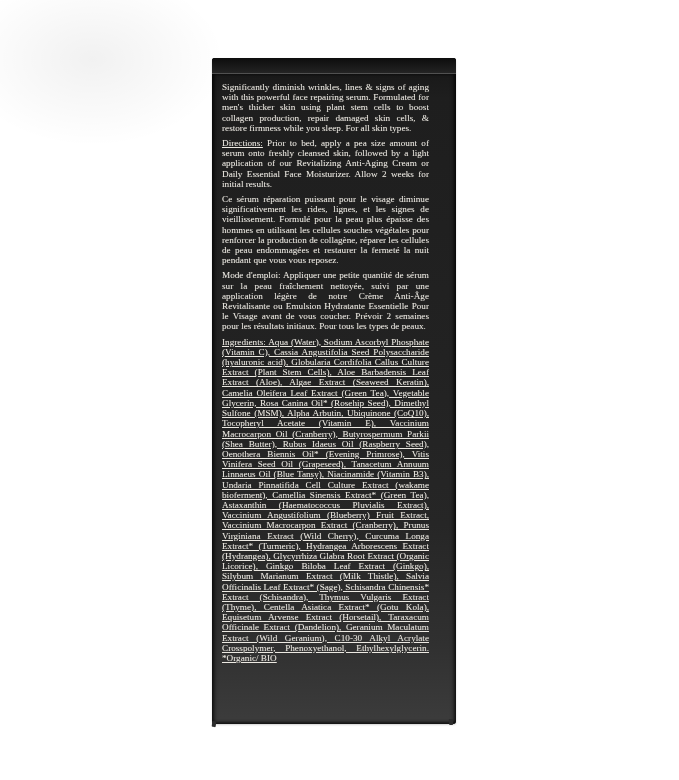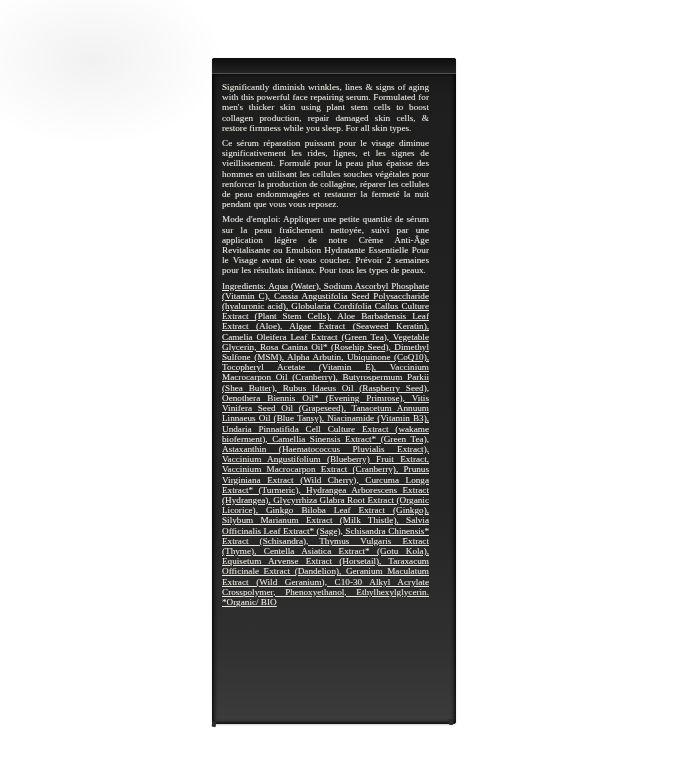--- a/index.html
+++ b/index.html
@@ -51,20 +51,21 @@
 </style>
 </head>
 <body>
 
 <div class="bg-shadow-blob"></div>
 
 <div class="product-box">
   <div class="box-top-flap"></div>
   <div class="panel-text">
     <p><span class="lbl"></span> <span>Significantly diminish wrinkles, lines &amp; signs of aging with this powerful face repairing serum. Formulated for men's thicker skin using plant stem cells to boost collagen production, repair damaged skin cells, &amp; restore firmness while you sleep. For all skin types.</span></p>
+    <p><span class="lbl">Directions:</span> <span>Prior to bed, apply a pea size amount of serum onto freshly cleansed skin, followed by a light application of our Revitalizing Anti-Aging Cream or Daily Essential Face Moisturizer. Allow 2 weeks for initial results.</span></p>
     <p><span class="lbl"></span> <span>Ce sérum réparation puissant pour le visage diminue significativement les rides, lignes, et les signes de vieillissement. Formulé pour la peau plus épaisse des hommes en utilisant les cellules souches végétales pour renforcer la production de collagène, réparer les cellules de peau endommagées et restaurer la fermeté la nuit pendant que vous vous reposez.</span></p>
     <p><span class="lbl"></span> <span>Mode d'emploi: Appliquer une petite quantité de sérum sur la peau fraîchement nettoyée, suivi par une application légère de notre Crème Anti-Âge Revitalisante ou Emulsion Hydratante Essentielle Pour le Visage avant de vous coucher. Prévoir 2 semaines pour les résultats initiaux. Pour tous les types de peaux.</span></p>
     <p><span class="lbl">Ingredients:</span> <span>Aqua (Water), Sodium Ascorbyl Phosphate (Vitamin C), Cassia Angustifolia Seed Polysaccharide (hyaluronic acid), Globularia Cordifolia Callus Culture Extract (Plant Stem Cells), Aloe Barbadensis Leaf Extract (Aloe), Algae Extract (Seaweed Keratin), Camelia Oleifera Leaf Extract (Green Tea), Vegetable Glycerin, Rosa Canina Oil* (Rosehip Seed), Dimethyl Sulfone (MSM), Alpha Arbutin, Ubiquinone (CoQ10), Tocopheryl Acetate (Vitamin E), Vaccinium Macrocarpon Oil (Cranberry), Butyrospermum Parkii (Shea Butter), Rubus Idaeus Oil (Raspberry Seed), Oenothera Biennis Oil* (Evening Primrose), Vitis Vinifera Seed Oil (Grapeseed), Tanacetum Annuum Linnaeus Oil (Blue Tansy), Niacinamide (Vitamin B3), Undaria Pinnatifida Cell Culture Extract (wakame bioferment), Camellia Sinensis Extract* (Green Tea), Astaxanthin (Haematococcus Pluvialis Extract), Vaccinium Angustifolium (Blueberry) Fruit Extract, Vaccinium Macrocarpon Extract (Cranberry), Prunus Virginiana Extract (Wild Cherry), Curcuma Longa Extract* (Turmeric), Hydrangea Arborescens Extract (Hydrangea), Glycyrrhiza Glabra Root Extract (Organic Licorice), Ginkgo Biloba Leaf Extract (Ginkgo), Silybum Marianum Extract (Milk Thistle), Salvia Officinalis Leaf Extract* (Sage), Schisandra Chinensis* Extract (Schisandra), Thymus Vulgaris Extract (Thyme), Centella Asiatica Extract* (Gotu Kola), Equisetum Arvense Extract (Horsetail), Taraxacum Officinale Extract (Dandelion), Geranium Maculatum Extract (Wild Geranium), C10-30 Alkyl Acrylate Crosspolymer, Phenoxyethanol, Ethylhexylglycerin. *Organic/ BIO</span></p>
   </div>
 </div>
 
 <div class="box-corner-mark left"></div>
 <div class="box-corner-mark right"></div>
 
 </body></html>

